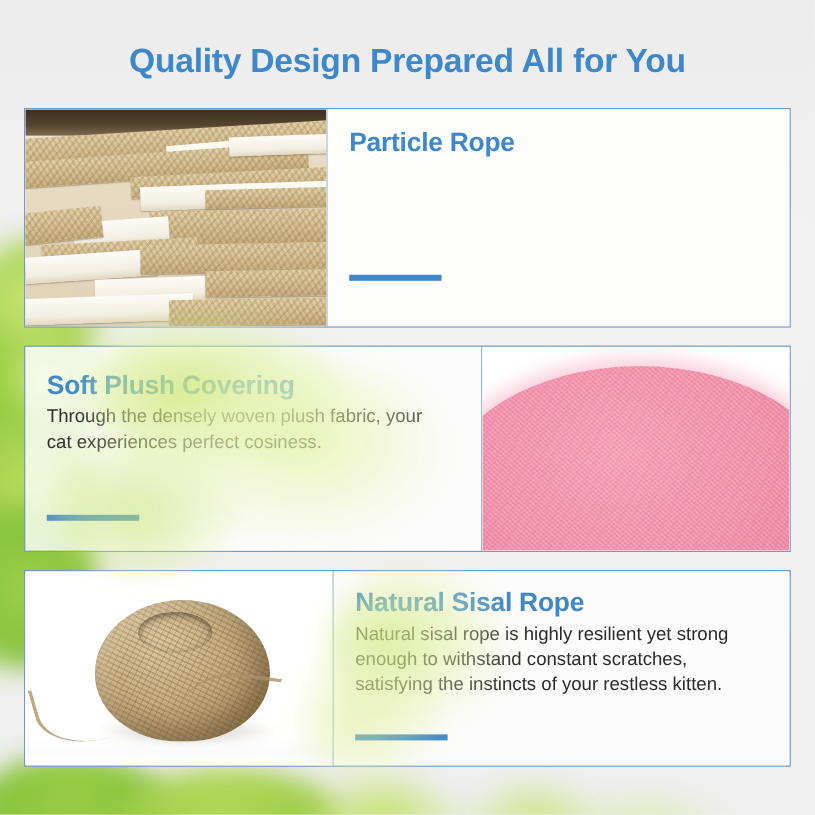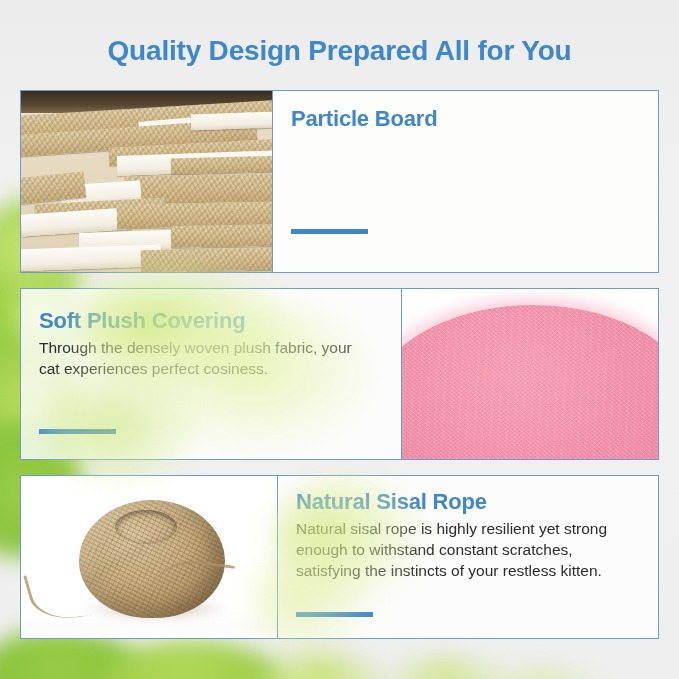--- a/index.html
+++ b/index.html
@@ -303,21 +303,21 @@
         <div class="board-plank white" style="left:58px;  top:140px; width:120px; height:20px; transform:rotate(-2deg);"></div>
         <div class="board-plank chip" style="left:150px; top:134px; width:120px; height:22px; transform:rotate(-1deg);"></div>
         <div class="board-plank white" style="left:-10px; top:156px; width:150px; height:22px; transform:rotate(-2deg);"></div>
         <div class="board-plank chip" style="left:120px; top:158px; width:150px; height:22px; transform:rotate(-1deg);"></div>
       </div>
     </div>
 
     <div class="divider-v"></div>
 
     <div class="pane-text opaque">
-      <h2 class="feature-title">Particle Board</h2>
+      <h2 class="feature-title">Particle Rope</h2>
       <div class="accent-bar"></div>
     </div>
   </div>
 
   <div class="card card-2">
 
     <div class="pane-text" style="padding-top:18px;">
       <h2 class="feature-title">Soft Plush Covering</h2>
       <p class="feature-body" style="max-width:330px;">Through the densely woven plush fabric, your cat experiences perfect cosiness.</p>
       <div class="accent-bar"></div>

